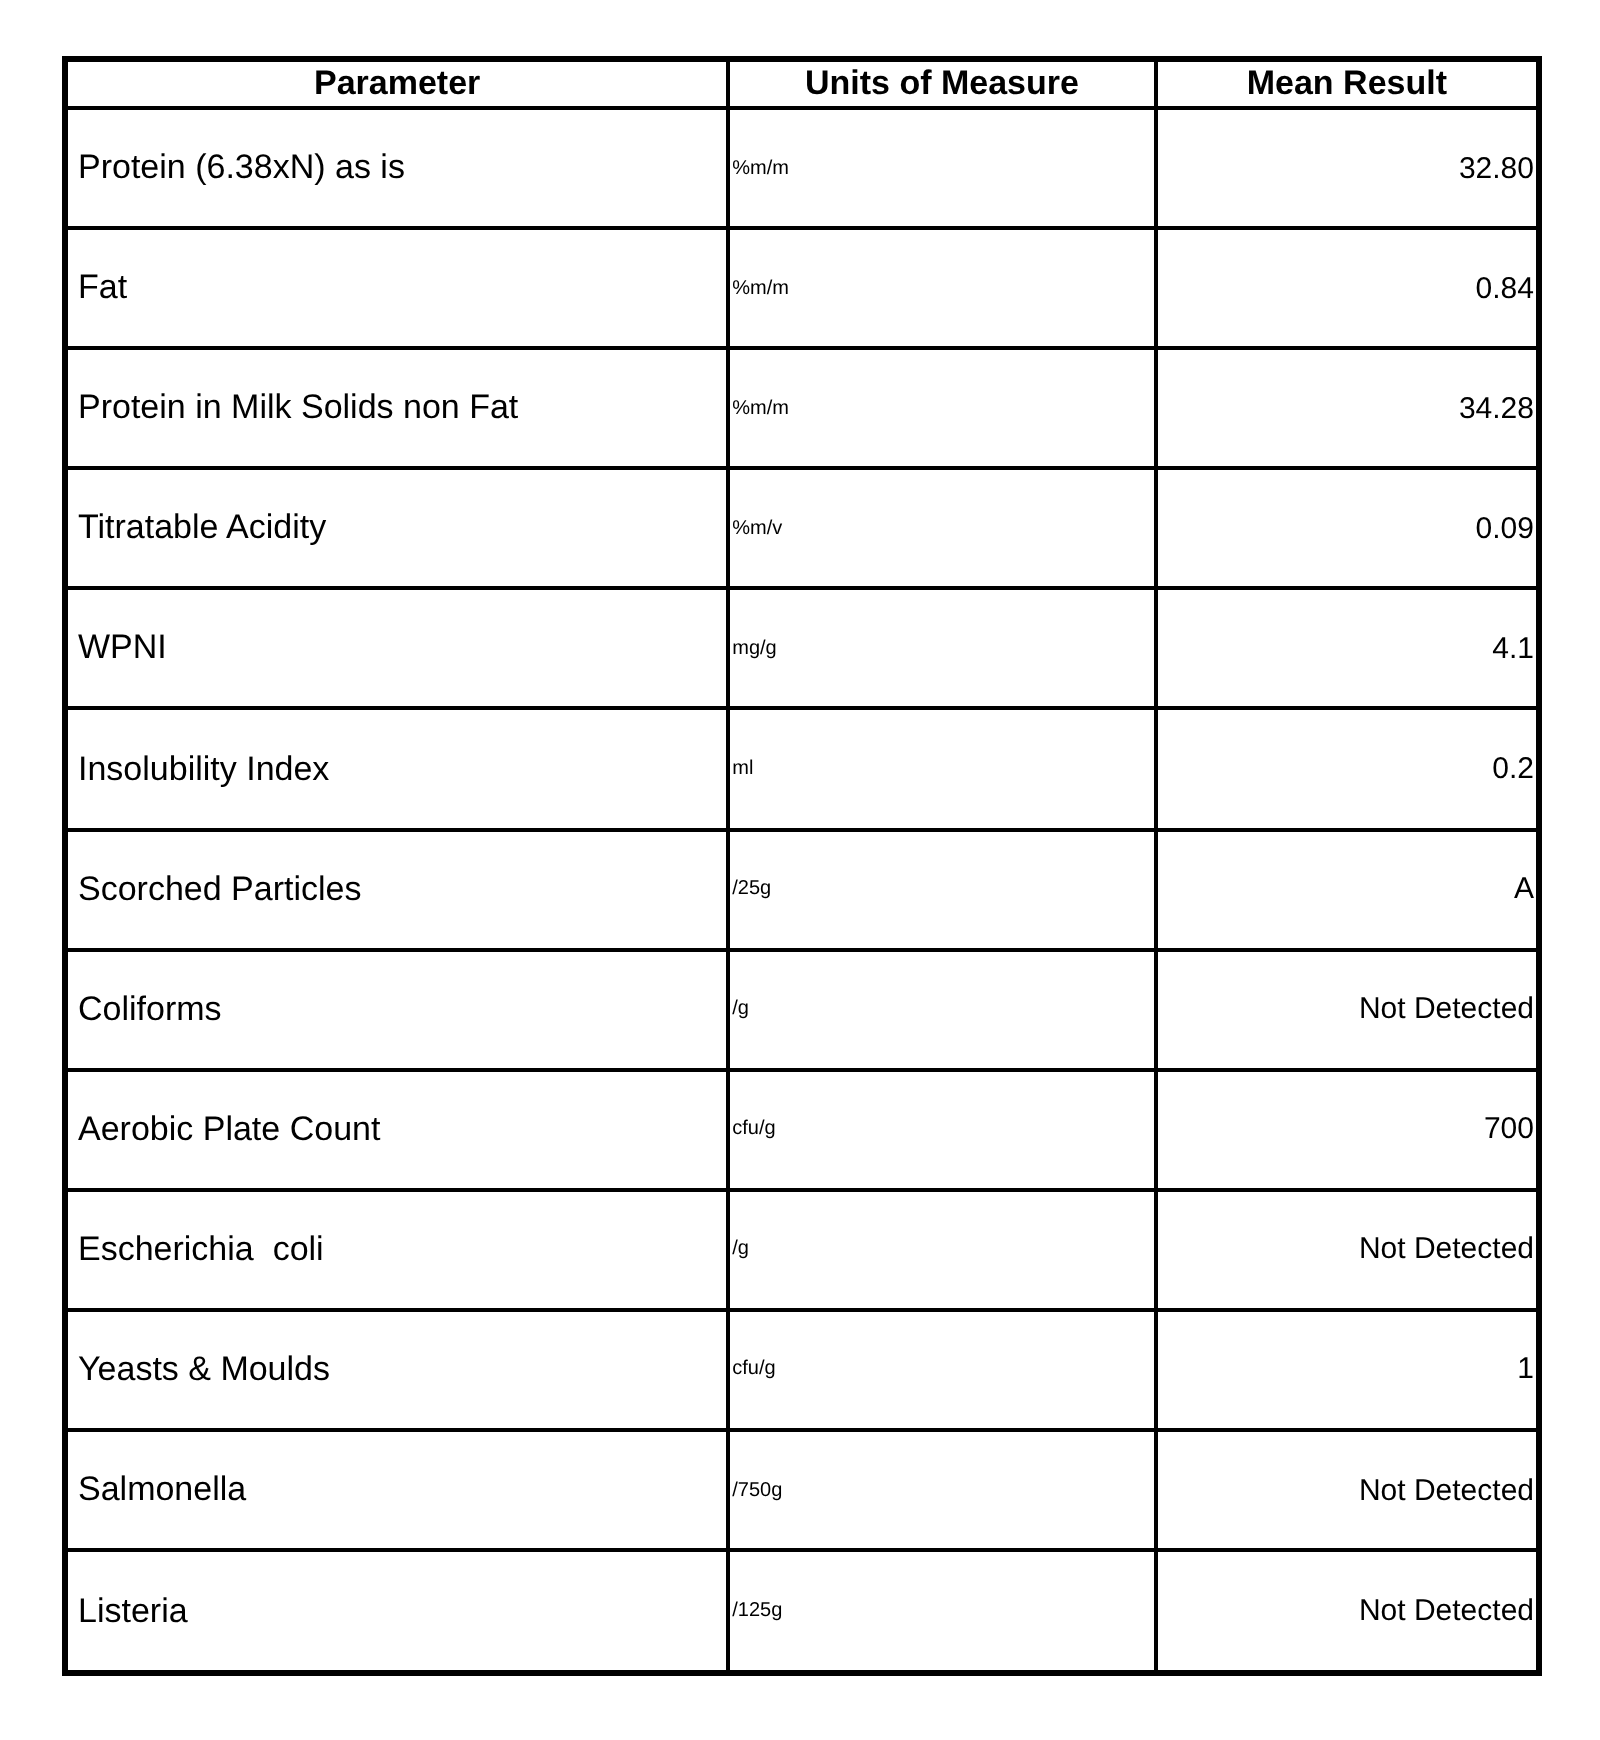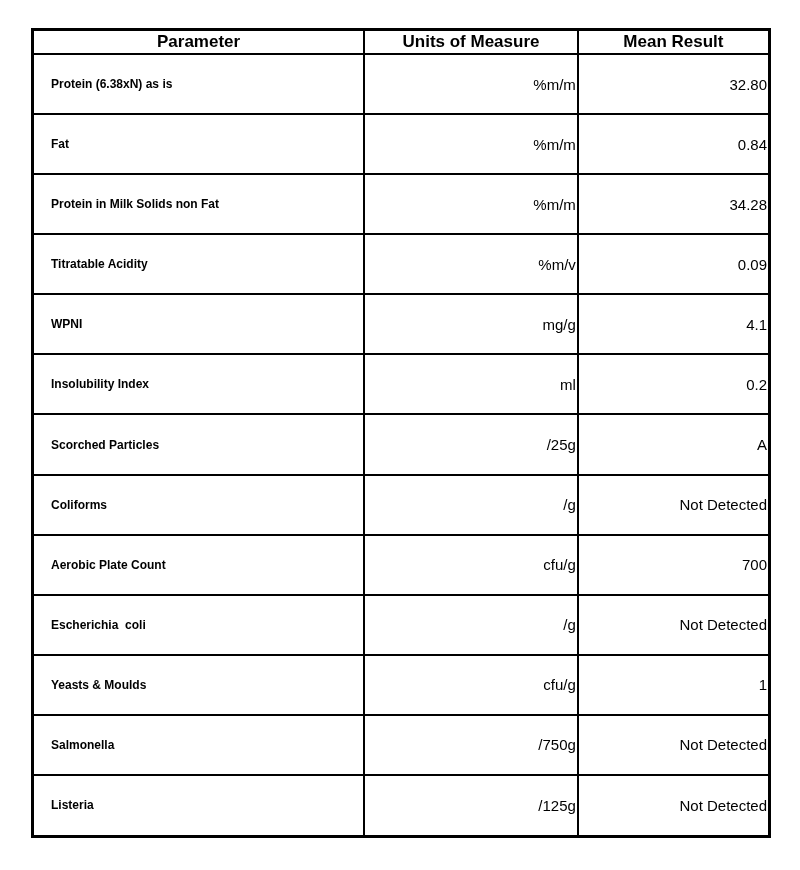--- a/index.html
+++ b/index.html
@@ -38,28 +38,27 @@
     overflow: hidden;
   }
   table.results th {
     font-size: 17px;
     font-weight: bold;
     text-align: center;
     color: #000000;
   }
   td.param {
     text-align: left;
-    padding-left: 17px;
-    font-size: 12px;
+    padding-left: 5px;
+    font-size: 17px;
     white-space: pre-wrap;
-    font-weight: bold;
   }
   td.units {
-    text-align: right;
-    font-size: 15px;
+    text-align: left;
+    font-size: 10px;
   }
   td.result {
     text-align: right;
     font-size: 15px;
   }
 </style>
 </head>
 <body>
 
 <div class="page">

